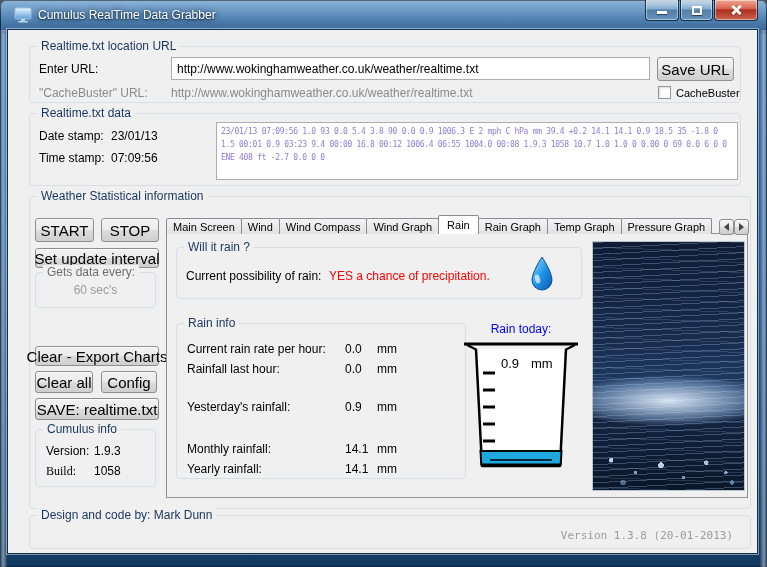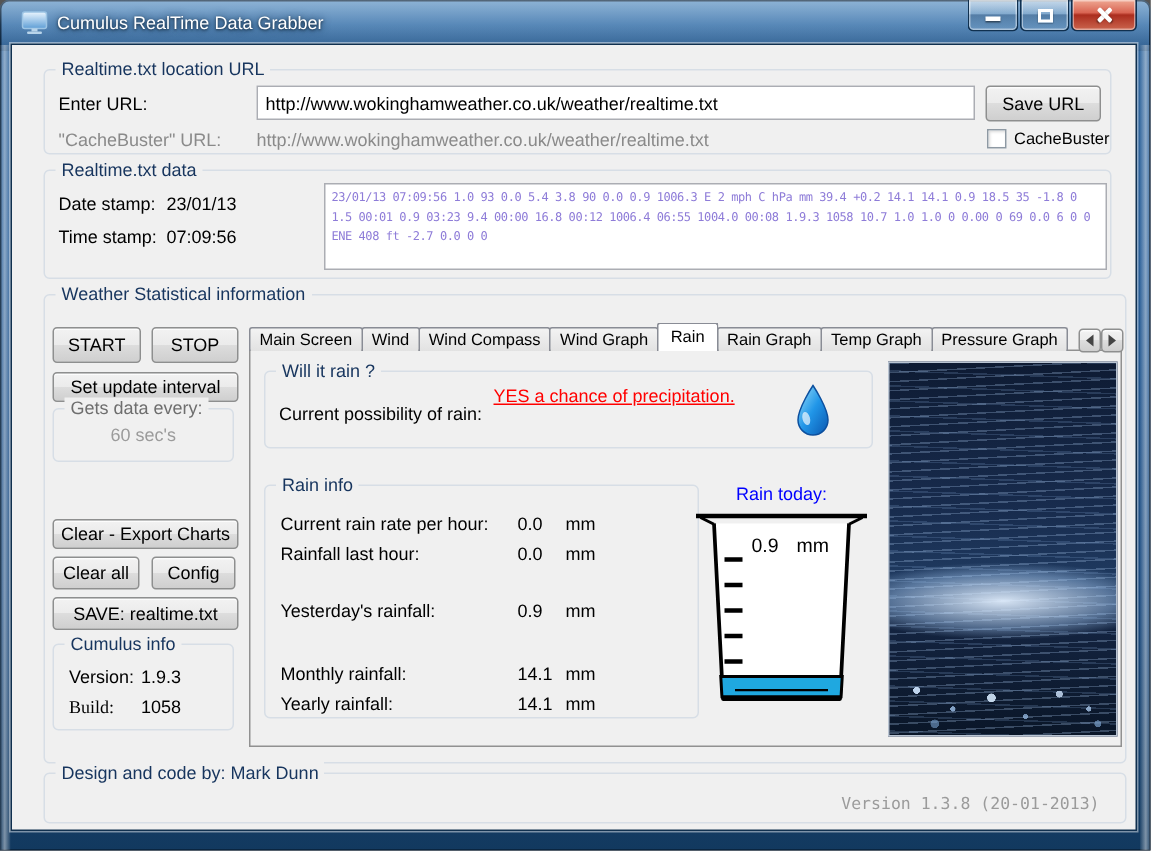--- a/index.html
+++ b/index.html
@@ -37,21 +37,21 @@
   
   .client{position:absolute;left:7px;top:29px;width:751px;height:525px;background:#f0f0f0;
     border:1px solid #10304f;box-shadow:0 0 0 1px rgba(255,255,255,.45);}
 
   .grp{position:absolute;border:1px solid #d7dee6;border-radius:4px;}
   .grp>.legend{position:absolute;top:-8px;left:7px;background:#f0f0f0;padding:0 4px;
     font-size:12px;color:#17355e;white-space:nowrap;line-height:14px;}
   .lbl{position:absolute;white-space:nowrap;line-height:14px;}
   .gray{color:#8a8a8a;}
   .tb{background:#fff;border:1px solid #abadb3;font-family:"Liberation Sans",sans-serif;}
-  .btn{position:absolute;border:1px solid #8e8f8f;border-radius:3px;font-size:12px;color:#000;
+  .btn{position:absolute;border:1px solid #8e8f8f;border-radius:3px;font-size:15px;color:#000;
     display:flex;align-items:center;justify-content:center;white-space:nowrap;cursor:default;
     background:linear-gradient(180deg,#f2f2f2 0%,#ebebeb 49%,#dddddd 50%,#cfcfcf 100%);
     box-shadow:inset 0 1px 0 rgba(255,255,255,.8);}
 
   .url-input{position:absolute;left:163px;top:27px;width:479px;height:23px;padding:2px 5px;font-size:12px;}
   .checkbox{position:absolute;width:13px;height:13px;background:#fff;border:1px solid #8e99a3;box-shadow:inset 1px 1px 2px rgba(0,0,0,.15);}
 
   .rawbox{position:absolute;left:208px;top:92px;width:522px;height:58px;padding:2px 4px;
     font-family:"DejaVu Sans Mono",monospace;font-size:8px;letter-spacing:-0.3px;line-height:13px;
     color:#8e7cd8;white-space:pre-wrap;overflow:hidden;}
@@ -186,21 +186,21 @@
     <div class="btn tabscroll" style="left:726px;">
         <div class="tri ri"></div>
       </div>
 
     <div class="tabpage"></div>
 
     <div class="grp" style="left:168px;top:217px;width:406px;height:52px;z-index:3;">
       <span class="legend">Will it rain ?</span>
     </div>
     <span class="lbl" style="left:178px;top:239px;z-index:3;">Current possibility of rain:</span>
-    <span class="lbl red" style="left:321px;top:227px;z-index:3;text-decoration:underline;">YES a chance of precipitation.</span>
+    <span class="lbl red" style="left:321px;top:239px;z-index:3;">YES a chance of precipitation.</span>
     <svg style="position:absolute;left:521px;top:226px;z-index:3;" width="26" height="36" viewBox="0 0 26 36">
       <defs>
           <linearGradient id="dropg" x1="0" y1="0" x2="1" y2="1">
         <stop offset="0" stop-color="#9fe2fb"></stop>
             <stop offset="0.5" stop-color="#2196e8"></stop>
             <stop offset="1" stop-color="#0a57b0"></stop>
       </linearGradient>
         </defs>
       <path d="M13 1 C13 1 3 16 3 24 a10 10 0 0 0 20 0 C23 16 13 1 13 1 Z" fill="url(#dropg)" stroke="#0c4f9e"></path>
       <ellipse cx="8.5" cy="23" rx="2.5" ry="4.5" fill="rgba(255,255,255,.65)" transform="rotate(-15 8.5 23)"></ellipse>

